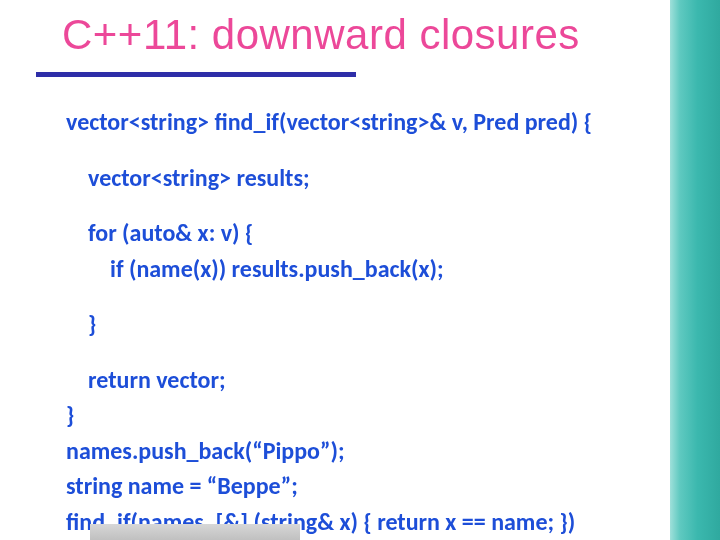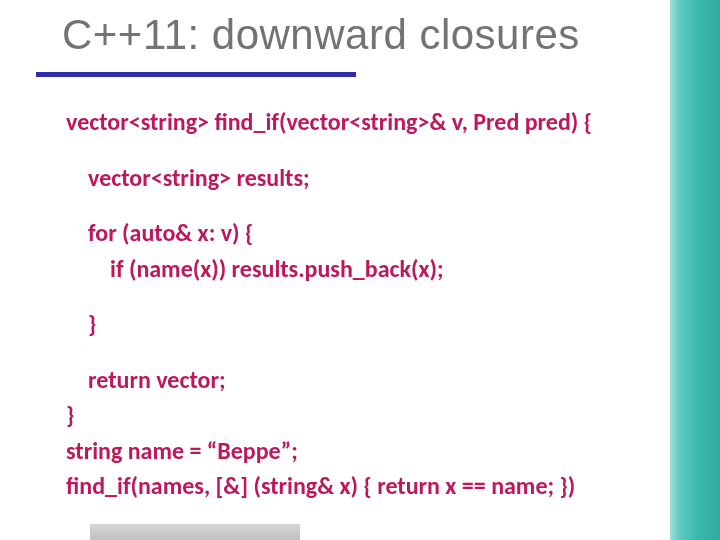--- a/index.html
+++ b/index.html
@@ -27,21 +27,21 @@
   }
   .title-wrap {
     position: absolute;
     left: 62px;
     top: 12px;
     right: 60px;
   }
   .title {
     font-size: 42px;
     font-weight: 400;
-    color: #737373;
+    color: #ec4899;
     letter-spacing: 0.5px;
     line-height: 1.1;
     font-family: Tahoma, Arial, sans-serif;
   }
   .title-rule {
     position: absolute;
     left: 36px;
     top: 72px;
     width: 320px;
     height: 5px;
@@ -55,21 +55,21 @@
     height: 16px;
     background: linear-gradient(180deg, #d7d7d7 0%, #c0c0c0 100%);
   }
   .body {
     position: absolute;
     left: 66px;
     top: 104px;
     right: 64px;
     bottom: 30px;
     font-size: 24px;
-    color: #be185d;
+    color: #1d4ed8;
     line-height: 1.48;
     font-weight: 600;
     font-family: Calibri, "Segoe UI", Arial, sans-serif;
   }
   .code-line {
     white-space: pre;
   }
   .indent1 { padding-left: 22px; margin-top: 20px; }
   .indent2 { padding-left: 44px; }
 </style>
@@ -86,19 +86,20 @@
   <div class="title-rule"></div>
 
   <div class="body">
     <div class="code-line">vector&lt;string&gt; find_if(vector&lt;string&gt;&amp; v, Pred pred) {</div>
     <div class="code-line indent1">vector&lt;string&gt; results;</div>
     <div class="code-line indent1">for (auto&amp; x: v) {</div>
     <div class="code-line indent2">if (name(x)) results.push_back(x);</div>
     <div class="code-line indent1">}</div>
     <div class="code-line indent1">return vector;</div>
     <div class="code-line">}</div>
+    <div class="code-line">names.push_back(“Pippo”);</div>
     <div class="code-line">string name = “Beppe”;</div>
     <div class="code-line">find_if(names, [&amp;] (string&amp; x) { return x == name; })</div>
   </div>
 
   <div class="footer-block"></div>
 
 </div>
 
 </body></html>

